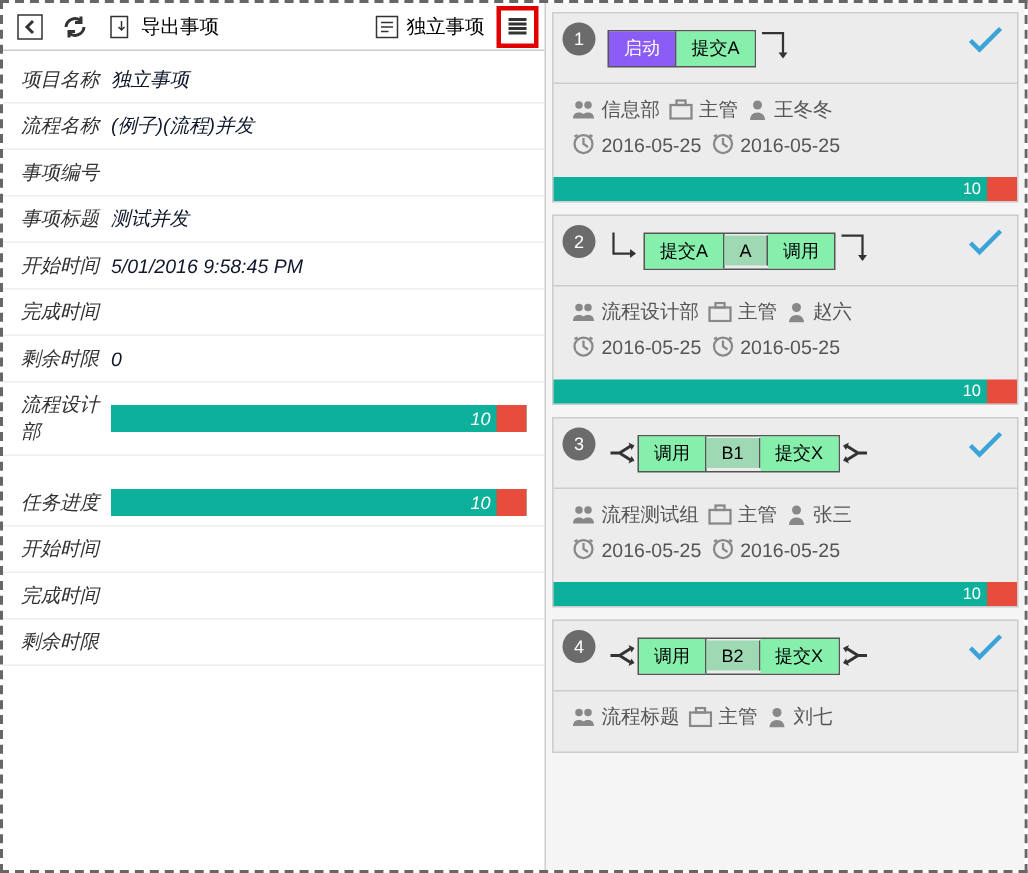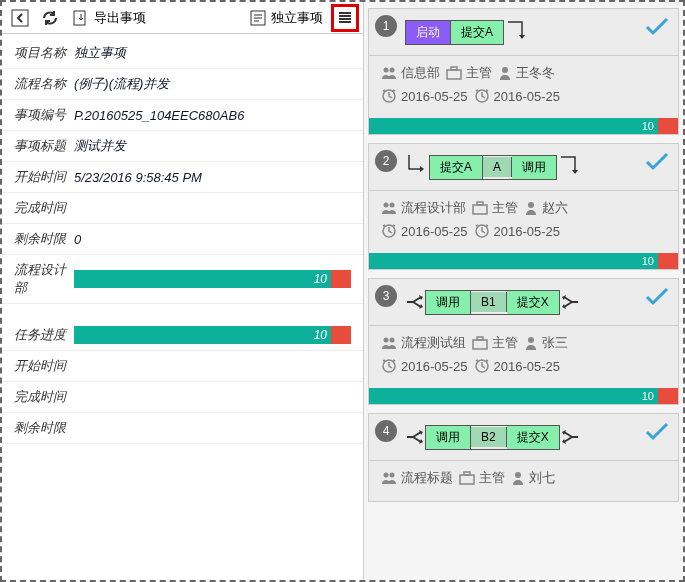--- a/index.html
+++ b/index.html
@@ -84,29 +84,28 @@
       <div class="drow">
           <div class="lbl">项目名称</div>
           <div class="val">独立事项</div>
         </div>
       <div class="drow">
           <div class="lbl">流程名称</div>
           <div class="val">(例子)(流程)并发</div>
         </div>
       <div class="drow">
           <div class="lbl">事项编号</div>
-          <div class="val">P.20160525_104EEC680AB6</div>
         </div>
       <div class="drow">
           <div class="lbl">事项标题</div>
           <div class="val">测试并发</div>
         </div>
       <div class="drow">
           <div class="lbl">开始时间</div>
-          <div class="val">5/23/2016 9:58:45 PM</div>
+          <div class="val">5/01/2016 9:58:45 PM</div>
         </div>
       <div class="drow">
           <div class="lbl">完成时间</div>
           <div class="val"></div>
         </div>
       <div class="drow">
           <div class="lbl">剩余时限</div>
           <div class="val">0</div>
         </div>
       <div class="drow">

